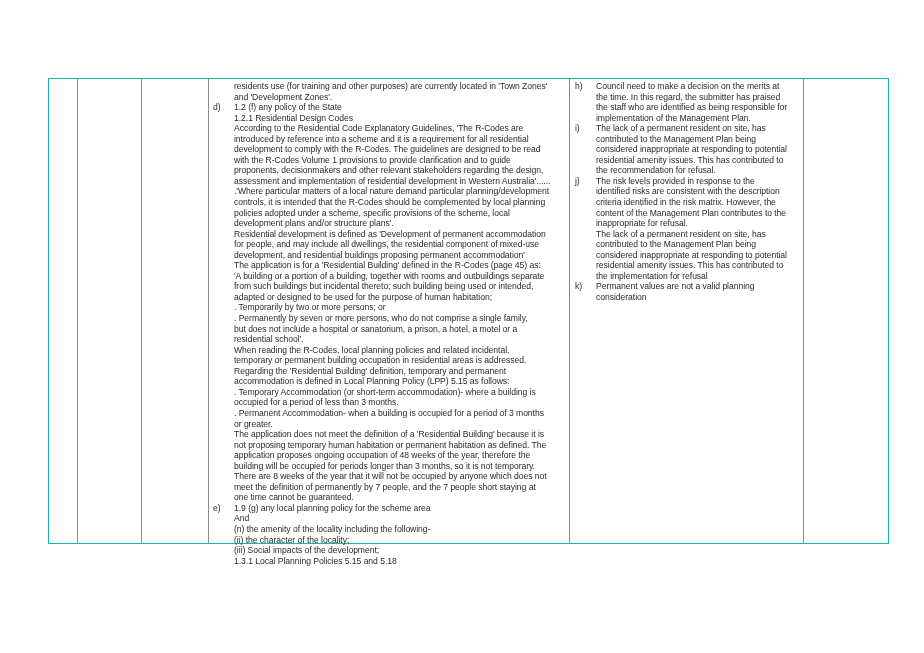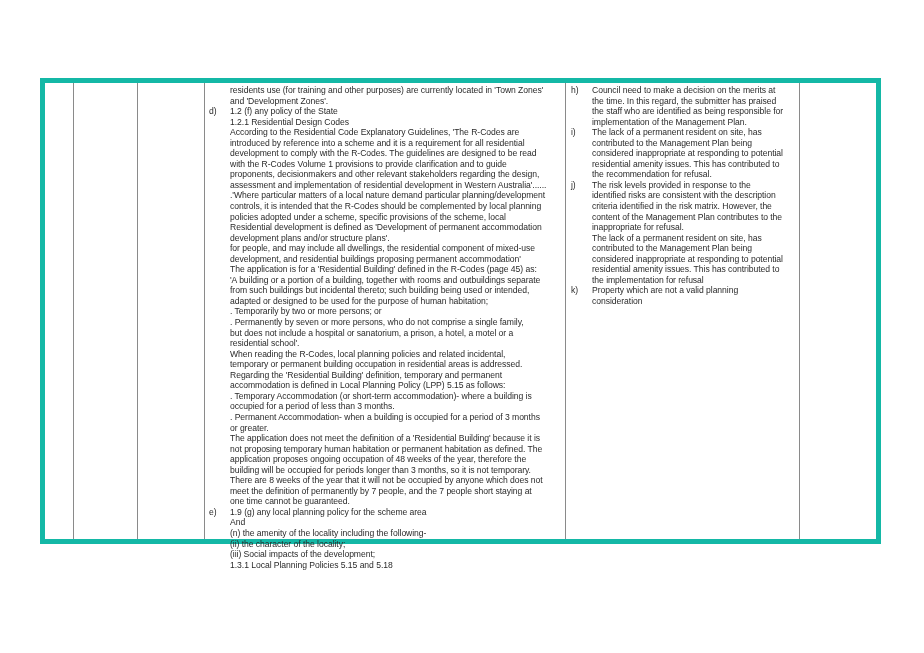--- a/index.html
+++ b/index.html
@@ -1,19 +1,19 @@
 <!DOCTYPE html>
 <html><head>
 <meta charset="utf-8">
 <style>
   html, body { margin: 0; padding: 0; background: #ffffff; }
   body { width: 924px; height: 653px; position: relative; overflow: hidden;
          font-family: "Liberation Sans", sans-serif; color: #2a2a2a; }
-  .tbl { position: absolute; left: 40px; top: 78px; width: 841px; height: 466px;
-         border: 5px solid #14b8a6; box-sizing: border-box; }
+  .tbl { position: absolute; left: 48px; top: 78px; width: 841px; height: 466px;
+         border: 1px solid #14b8a6; box-sizing: border-box; }
   .col { position: absolute; top: 0; bottom: 0; border-right: 1px solid #8a8a8a; box-sizing: border-box; }
   .c1 { left: 0; width: 29px; }
   .c2 { left: 29px; width: 64px; }
   .c3 { left: 93px; width: 67px; }
   .c4 { left: 160px; width: 361px; }
   .c5 { left: 521px; width: 234px; }
   .c6 { left: 755px; width: 86px; border-right: none; }
   .cell-text { position: absolute; top: 2px; font-size: 8.6px; line-height: 10.55px; letter-spacing: -0.05px; }
   .c4 .cell-text { left: 4px; right: 2px; }
   .c5 .cell-text { left: 5px; right: 2px; }
@@ -47,22 +47,22 @@
               <span class="line">1.2.1 Residential Design Codes</span>
               <span class="line">According to the Residential Code Explanatory Guidelines, 'The R-Codes are</span>
               <span class="line">introduced by reference into a scheme and it is a requirement for all residential</span>
               <span class="line">development to comply with the R-Codes. The guidelines are designed to be read</span>
               <span class="line">with the R-Codes Volume 1 provisions to provide clarification and to guide</span>
               <span class="line">proponents, decisionmakers and other relevant stakeholders regarding the design,</span>
               <span class="line">assessment and implementation of residential development in Western Australia'......</span>
               <span class="line">.'Where particular matters of a local nature demand particular planning/development</span>
               <span class="line">controls, it is intended that the R-Codes should be complemented by local planning</span>
               <span class="line">policies adopted under a scheme, specific provisions of the scheme, local</span>
+              <span class="line">development plans and/or structure plans'.</span>
               <span class="line">Residential development is defined as 'Development of permanent accommodation</span>
-              <span class="line">development plans and/or structure plans'.</span>
               <span class="line">for people, and may include all dwellings, the residential component of mixed-use</span>
               <span class="line">development, and residential buildings proposing permanent accommodation'</span>
               <span class="line">The application is for a 'Residential Building' defined in the R-Codes (page 45) as:</span>
               <span class="line">'A building or a portion of a building, together with rooms and outbuildings separate</span>
               <span class="line">from such buildings but incidental thereto; such building being used or intended,</span>
               <span class="line">adapted or designed to be used for the purpose of human habitation;</span>
               <span class="line">. Temporarily by two or more persons; or</span>
               <span class="line">. Permanently by seven or more persons, who do not comprise a single family,</span>
               <span class="line">but does not include a hospital or sanatorium, a prison, a hotel, a motel or a</span>
               <span class="line">residential school'.</span>
@@ -131,21 +131,21 @@
               <span class="line">The lack of a permanent resident on site, has</span>
               <span class="line">contributed to the Management Plan being</span>
               <span class="line">considered inappropriate at responding to potential</span>
               <span class="line">residential amenity issues. This has contributed to</span>
               <span class="line">the implementation for refusal</span>
             </span>
           </div>
           <div class="item">
             <span class="mk">k)</span>
             <span class="body">
-              <span class="line">Property which are not a valid planning</span>
+              <span class="line">Permanent values are not a valid planning</span>
               <span class="line">consideration</span>
             </span>
           </div>
         </div>
     </div>
   </div>
 
   <div class="col c6"></div>
 </div>
 

